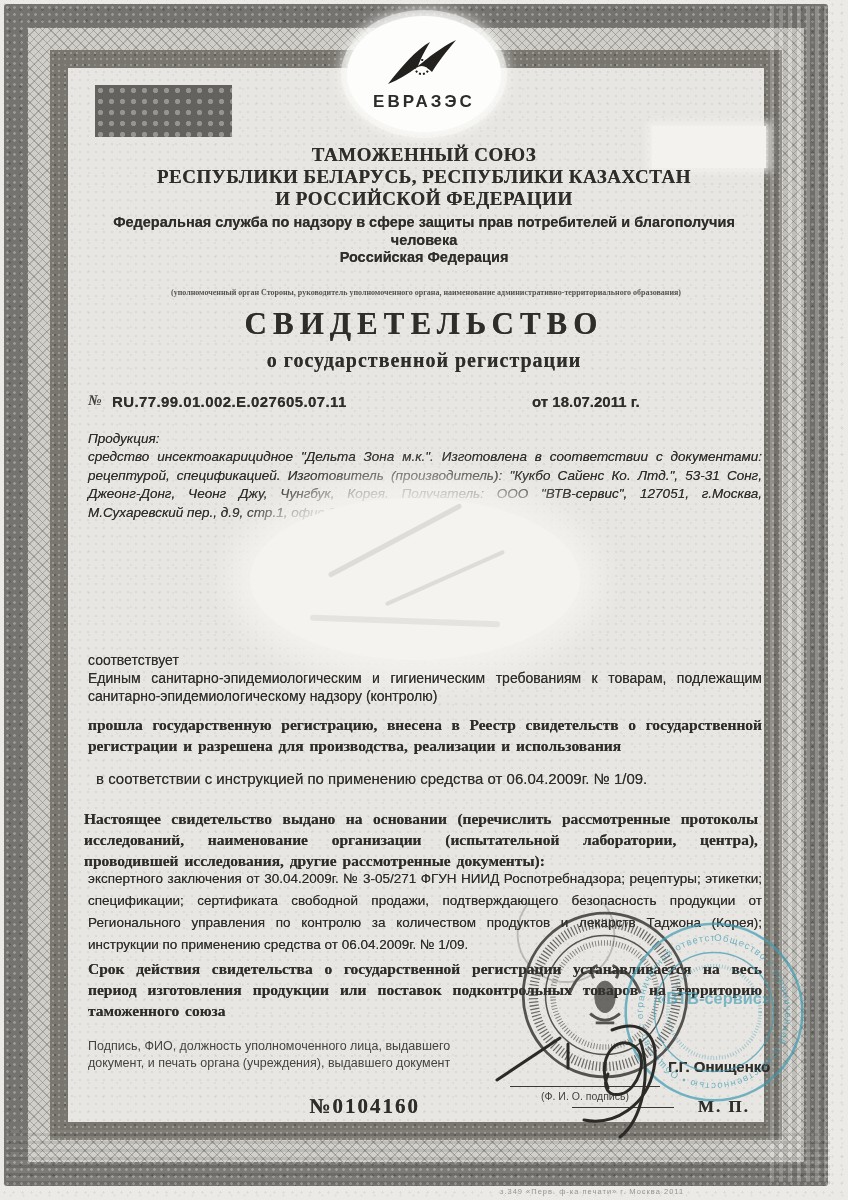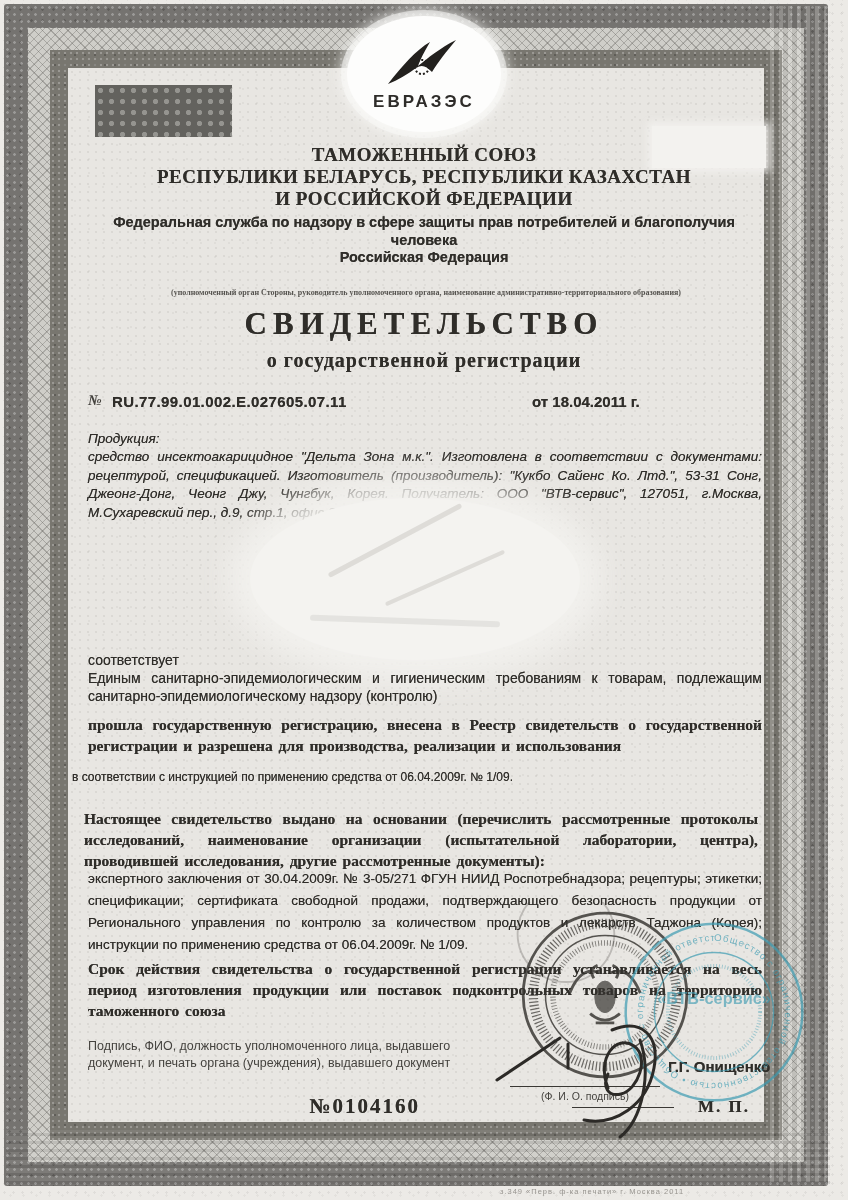--- a/index.html
+++ b/index.html
@@ -139,36 +139,36 @@
   <div class="t hdr1 center serifb ink" style="top:188px">И РОССИЙСКОЙ ФЕДЕРАЦИИ</div>
   <div class="t agency center sans ink" style="top:214px">Федеральная служба по надзору в сфере защиты прав потребителей и благополучия человека</div>
   <div class="t agency center sans ink" style="top:249px">Российская Федерация</div>
   <div class="t note-tiny center serifb blurry" style="top:288px">(уполномоченный орган Стороны, руководитель уполномоченного органа, наименование административно-территориального образования)</div>
 
   <div class="t title-main center serifb ink" style="top:306px">СВИДЕТЕЛЬСТВО</div>
   <div class="t title-sub center serifb ink" style="top:349px">о государственной регистрации</div>
 
   <div class="t reg-label serifb soft">№</div>
   <div class="t reg-number sans ink">RU.77.99.01.002.E.027605.07.11</div>
-  <div class="t reg-date sans ink">от 18.04.2011 г.</div>
+  <div class="t reg-date sans ink">от 18.07.2011 г.</div>
 
   <div class="t sans body-sans ink" style="left:88px; top:430px;">Продукция:</div>
   <div class="t sans body-sans just ink" style="left:88px; top:448px; width:674px;">средство инсектоакарицидное "Дельта Зона м.к.". Изготовлена в соответствии с документами: рецептурой, спецификацией. Изготовитель (производитель): "Кукбо Сайенс Ко. Лтд.", 53-31 Сонг, Джеонг-Донг, Чеонг Джу, Чунгбук, Корея. Получатель: ООО "ВТВ-сервис", 127051, г.Москва, М.Сухаревский пер., д.9, стр.1, офис 36, Российская Федерация.</div>
 
   <div class="watermark">
     <i class="wm1"></i>
       <i class="wm2"></i>
       <i class="wm3"></i>
   </div>
 
   <div class="t sans ink" style="left:88px; top:652px; font-size:14px;">соответствует</div>
   <div class="t sans just ink" style="left:88px; top:669px; width:674px; font-size:14px; line-height:18px;">Единым санитарно-эпидемиологическим и гигиеническим требованиям к товарам, подлежащим санитарно-эпидемиологическому надзору (контролю)</div>
 
   <div class="t serifb body-serif just ink" style="left:88px; top:714px; width:674px;">прошла государственную регистрацию, внесена в Реестр свидетельств о государственной регистрации и разрешена для производства, реализации и использования</div>
-  <div class="t sans ink" style="left:72px; top:770px; font-size:12px;">в соответствии с инструкцией по применению средства от 06.04.2009г. № 1/09.</div>
+  <div class="t sans ink" style="left:96px; top:770px; font-size:15px;">в соответствии с инструкцией по применению средства от 06.04.2009г. № 1/09.</div>
 
   <div class="t serifb body-serif just ink" style="left:84px; top:808px; width:674px;">Настоящее свидетельство выдано на основании (перечислить рассмотренные протоколы исследований, наименование организации (испытательной лаборатории, центра), проводившей исследования, другие рассмотренные документы):</div>
   <div class="t sans just ink" style="left:88px; top:868px; width:674px; font-size:13.5px; line-height:22px;">экспертного заключения от 30.04.2009г. № 3-05/271 ФГУН НИИД Роспотребнадзора; рецептуры; этикетки; спецификации; сертификата свободной продажи, подтверждающего безопасность продукции от Регионального управления по контролю за количеством продуктов и лекарств Таджона (Корея); инструкции по применению средства от 06.04.2009г. № 1/09.</div>
 
   <div class="t serifb body-serif just ink" style="left:88px; top:958px; width:674px;">Срок действия свидетельства о государственной регистрации устанавливается на весь период изготовления продукции или поставок подконтрольных товаров на территорию таможенного союза</div>
 
   <div class="t sans soft" style="left:88px; top:1038px; width:392px; font-size:12.5px; line-height:17px;">Подпись, ФИО, должность уполномоченного лица, выдавшего документ, и печать органа (учреждения), выдавшего документ</div>
   <div class="t serial serifb ink">№0104160</div>
   <div class="sig-line" style="left:510px; top:1086px; width:150px;"></div>
   <div class="t sans center soft" style="left:508px; top:1090px; width:154px; font-size:10.5px;">(Ф. И. О. подпись)</div>

